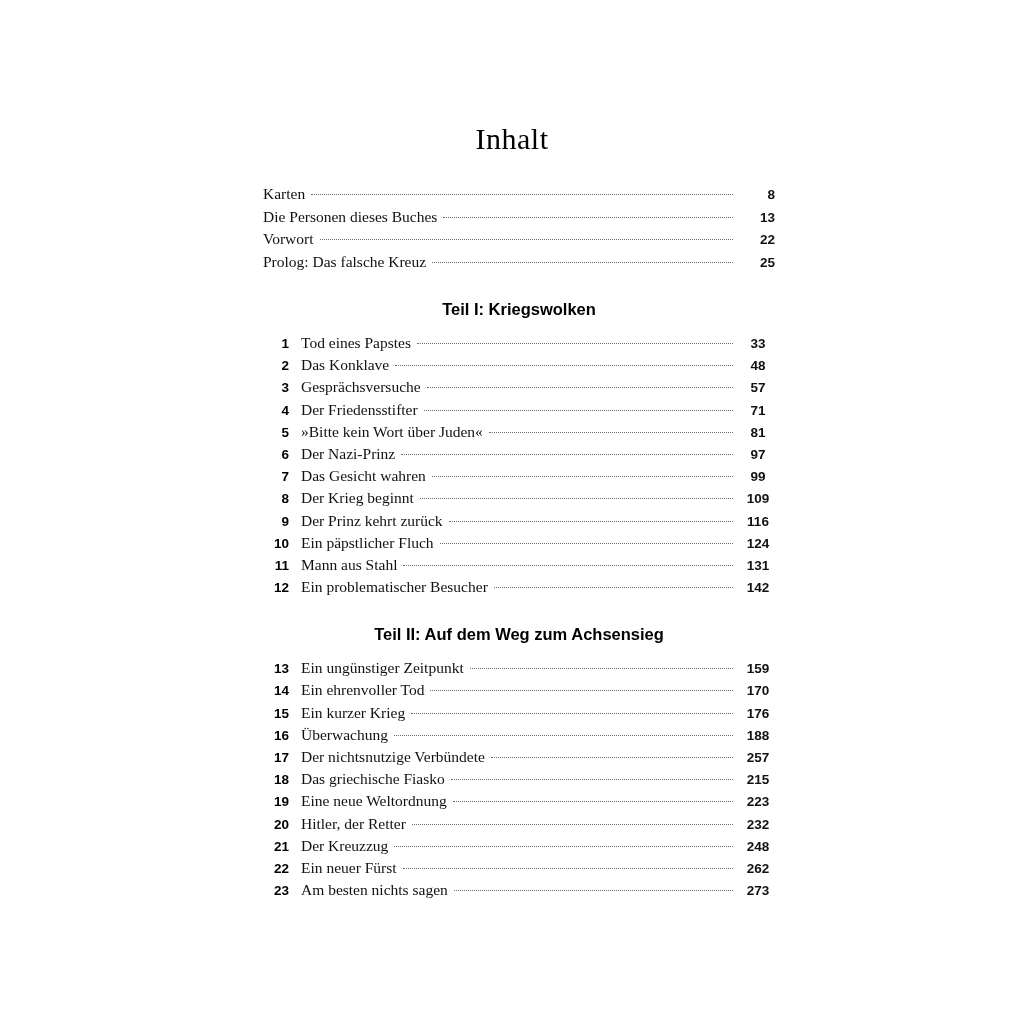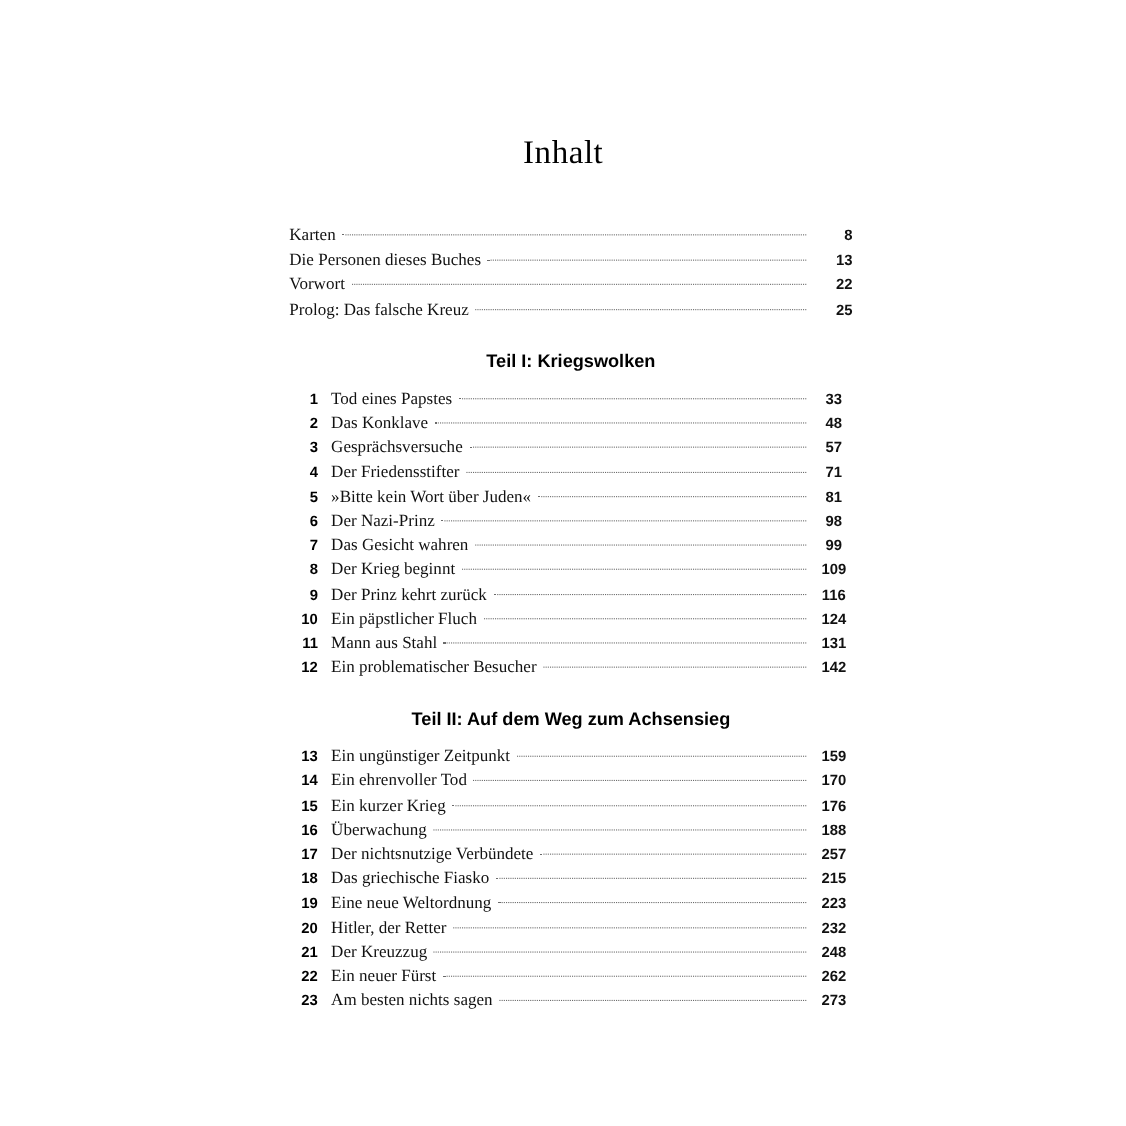--- a/index.html
+++ b/index.html
@@ -30,21 +30,20 @@
     font-family: "Liberation Serif", serif;
     font-size: 30px;
     letter-spacing: 0.5px;
     color: #000;
   }
   .content {
     position: absolute;
     top: 186px;
     left: 263px;
     width: 512px;
-    margin-top: 20px;
   }
   
   .row {
     display: flex;
     align-items: baseline;
     font-size: 15.5px;
     line-height: 1.0;
     margin-bottom: 0;
     height: 22px;
   }
@@ -172,21 +171,21 @@
           <div class="row">
             <span class="num">5</span>
             <span class="label">»Bitte kein Wort über Juden«</span>
             <span class="dots"></span>
             <span class="page-num">81</span>
           </div>
           <div class="row">
             <span class="num">6</span>
             <span class="label">Der Nazi-Prinz</span>
             <span class="dots"></span>
-            <span class="page-num">98</span>
+            <span class="page-num">97</span>
           </div>
           <div class="row">
             <span class="num">7</span>
             <span class="label">Das Gesicht wahren</span>
             <span class="dots"></span>
             <span class="page-num">99</span>
           </div>
           <div class="row">
             <span class="num">8</span>
             <span class="label">Der Krieg beginnt</span>

